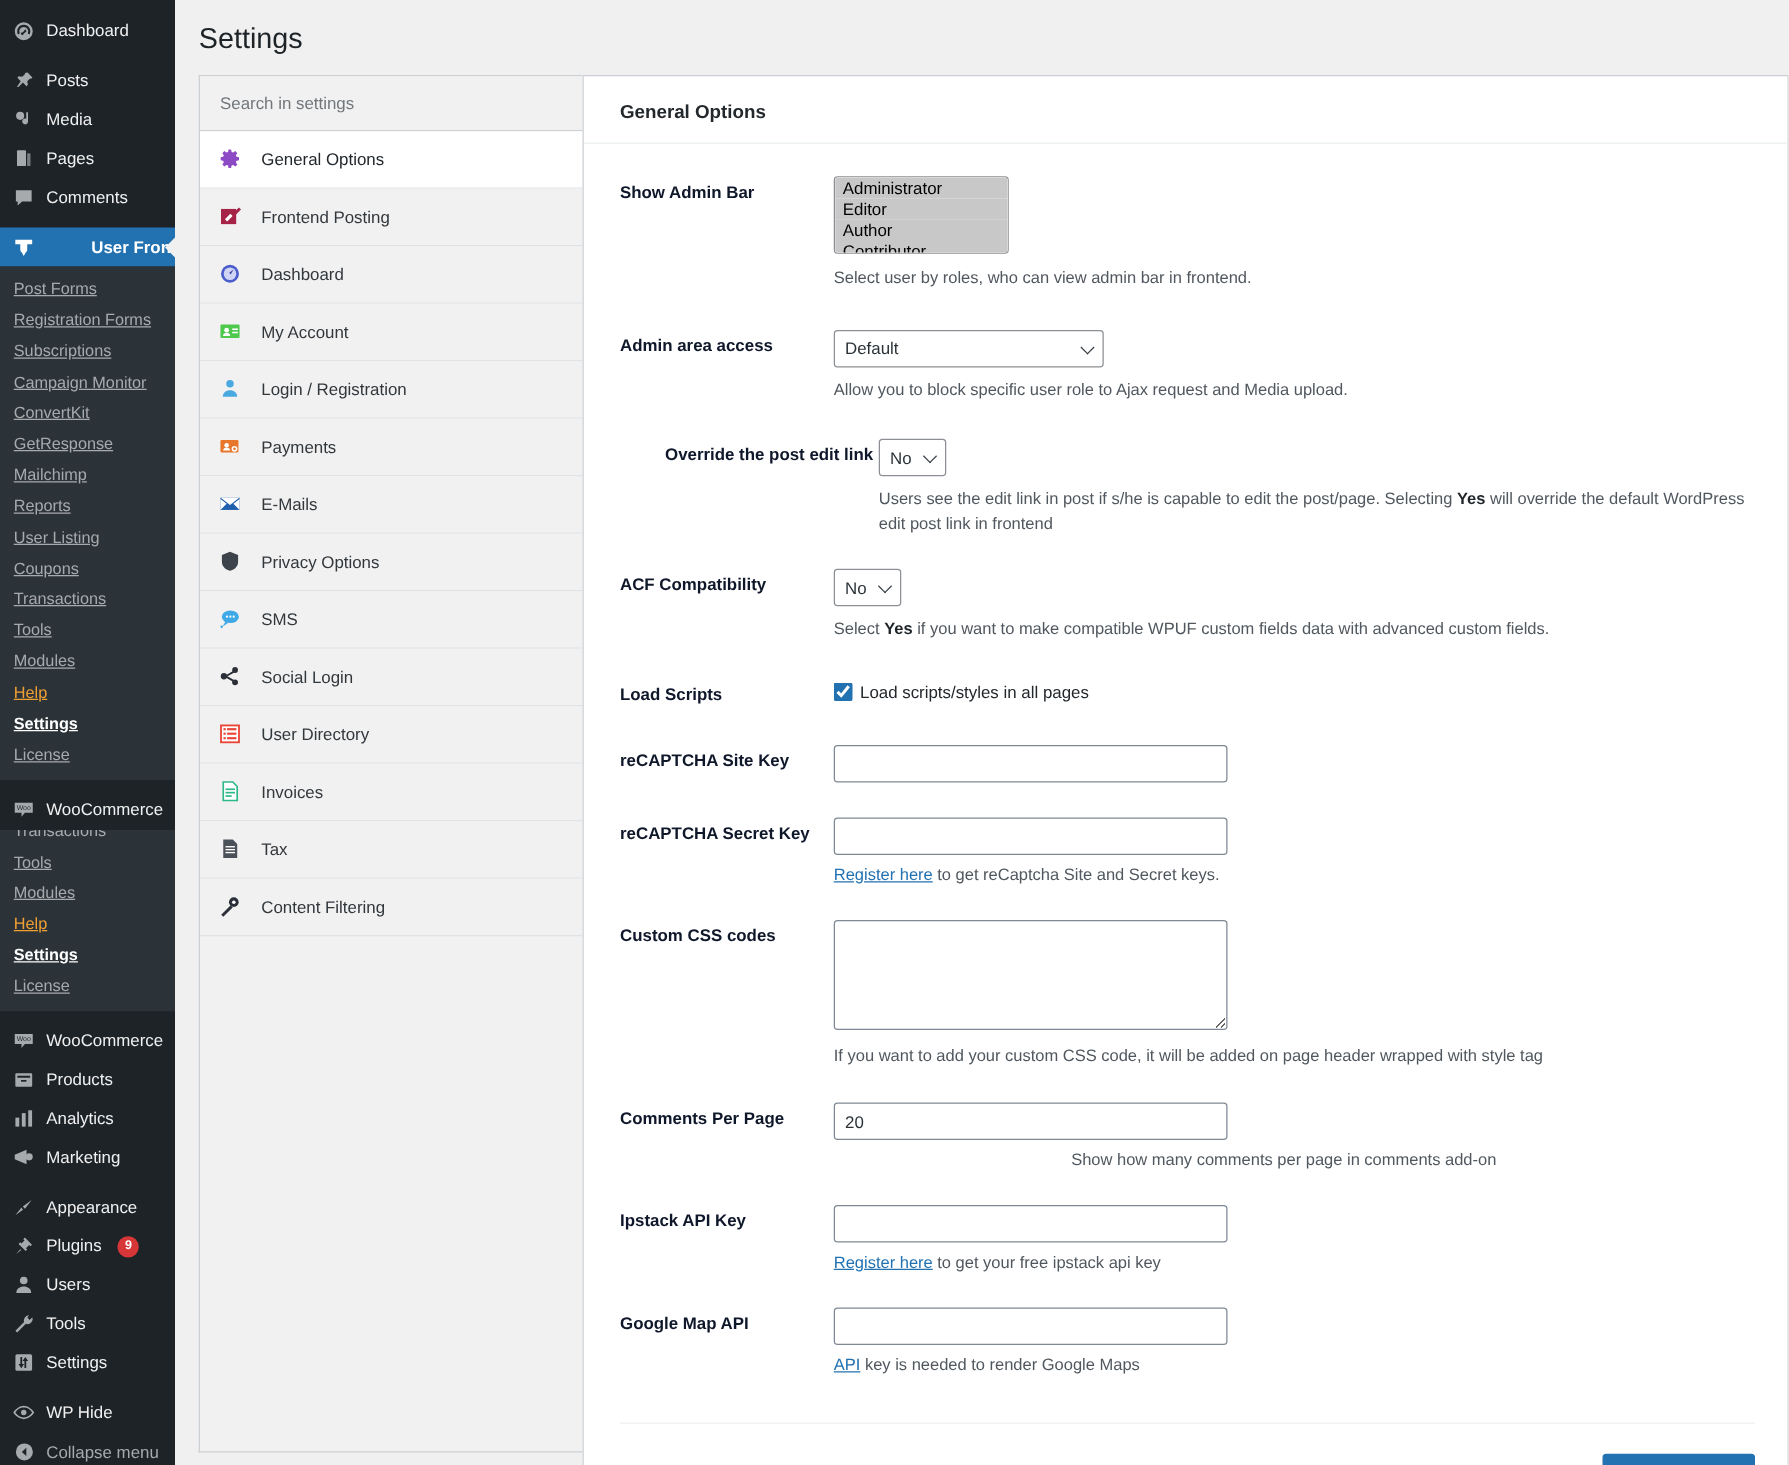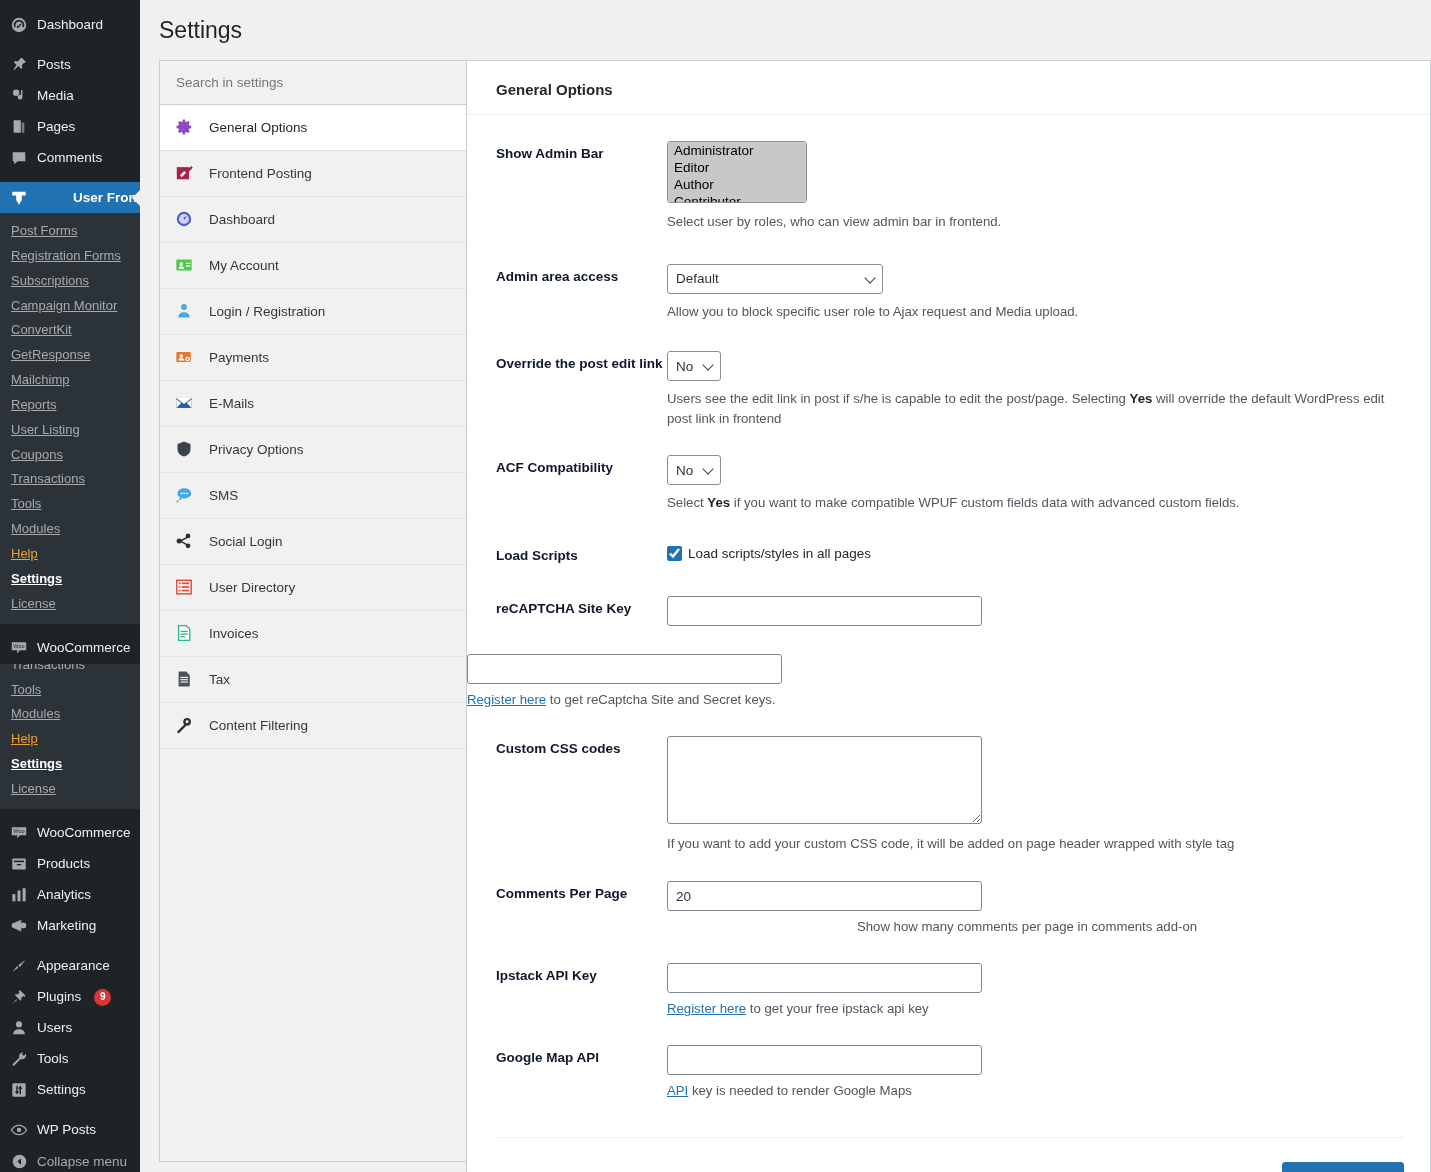--- a/index.html
+++ b/index.html
@@ -383,21 +383,21 @@
 
     <div class="wp-gap"></div>
 
     <div class="wp-menu-item">
       <span class="wp-ico">
           <svg width="18" height="18" viewBox="0 0 20 20" fill="none" stroke="#a7aaad" stroke-width="1.5">
             <path d="M1.6 10S4.8 4.8 10 4.8 18.4 10 18.4 10 15.2 15.2 10 15.2 1.6 10 1.6 10z"></path>
             <circle cx="10" cy="10" r="2.4" fill="#a7aaad" stroke="none"></circle>
           </svg>
         </span>
-      <span>WP Posts</span>
+      <span>WP Hide</span>
     </div>
 
     <div class="collapse">
       <span class="wp-ico">
           <svg width="17" height="17" viewBox="0 0 20 20" fill="#a7aaad">
             <circle cx="10" cy="10" r="8"></circle>
             <path d="M11.8 6.2 7.6 10l4.2 3.8z" fill="#1d2327"></path>
           </svg>
         </span>
       <span>Collapse menu</span>
@@ -599,21 +599,21 @@
           <div class="ctl">
             <span class="selwrap">
               <select class="sel-wide">
                 <option>Default</option>
               </select>
             </span>
             <div class="desc">Allow you to block specific user role to Ajax request and Media upload.</div>
           </div>
         </div>
 
-        <div class="field" style="margin-top:30px;">
+        <div class="field" style="margin-top:30px;padding-left:36px;">
           <div class="lbl">Override the post edit link</div>
           <div class="ctl">
             <span class="selwrap">
               <select class="sel-small">
                 <option>No</option>
                 <option>Yes</option>
               </select>
             </span>
             <div class="desc">
               <span>Users see the edit link in post if s/he is capable to edit the post/page. Selecting </span><b>Yes</b><span> will override the default WordPress edit post link in frontend</span>
@@ -647,20 +647,21 @@
         </div>
 
         <div class="field" style="margin-top:30px;">
           <div class="lbl">reCAPTCHA Site Key</div>
           <div class="ctl">
             <input class="txt" type="text" value="" style="">
           </div>
         </div>
 
         <div class="field" style="margin-top:28px;">
+          <div class="lbl">reCAPTCHA Secret Key</div>
           <div class="ctl">
             <input class="txt" type="text" value="" style="">
             <div class="desc" style="margin-top:6px;">
               <a class="lnk" href="#">Register here</a><span> to get reCaptcha Site and Secret keys.</span>
             </div>
           </div>
         </div>
 
         <div class="field" style="margin-top:26px;">
           <div class="lbl">Custom CSS codes</div>

